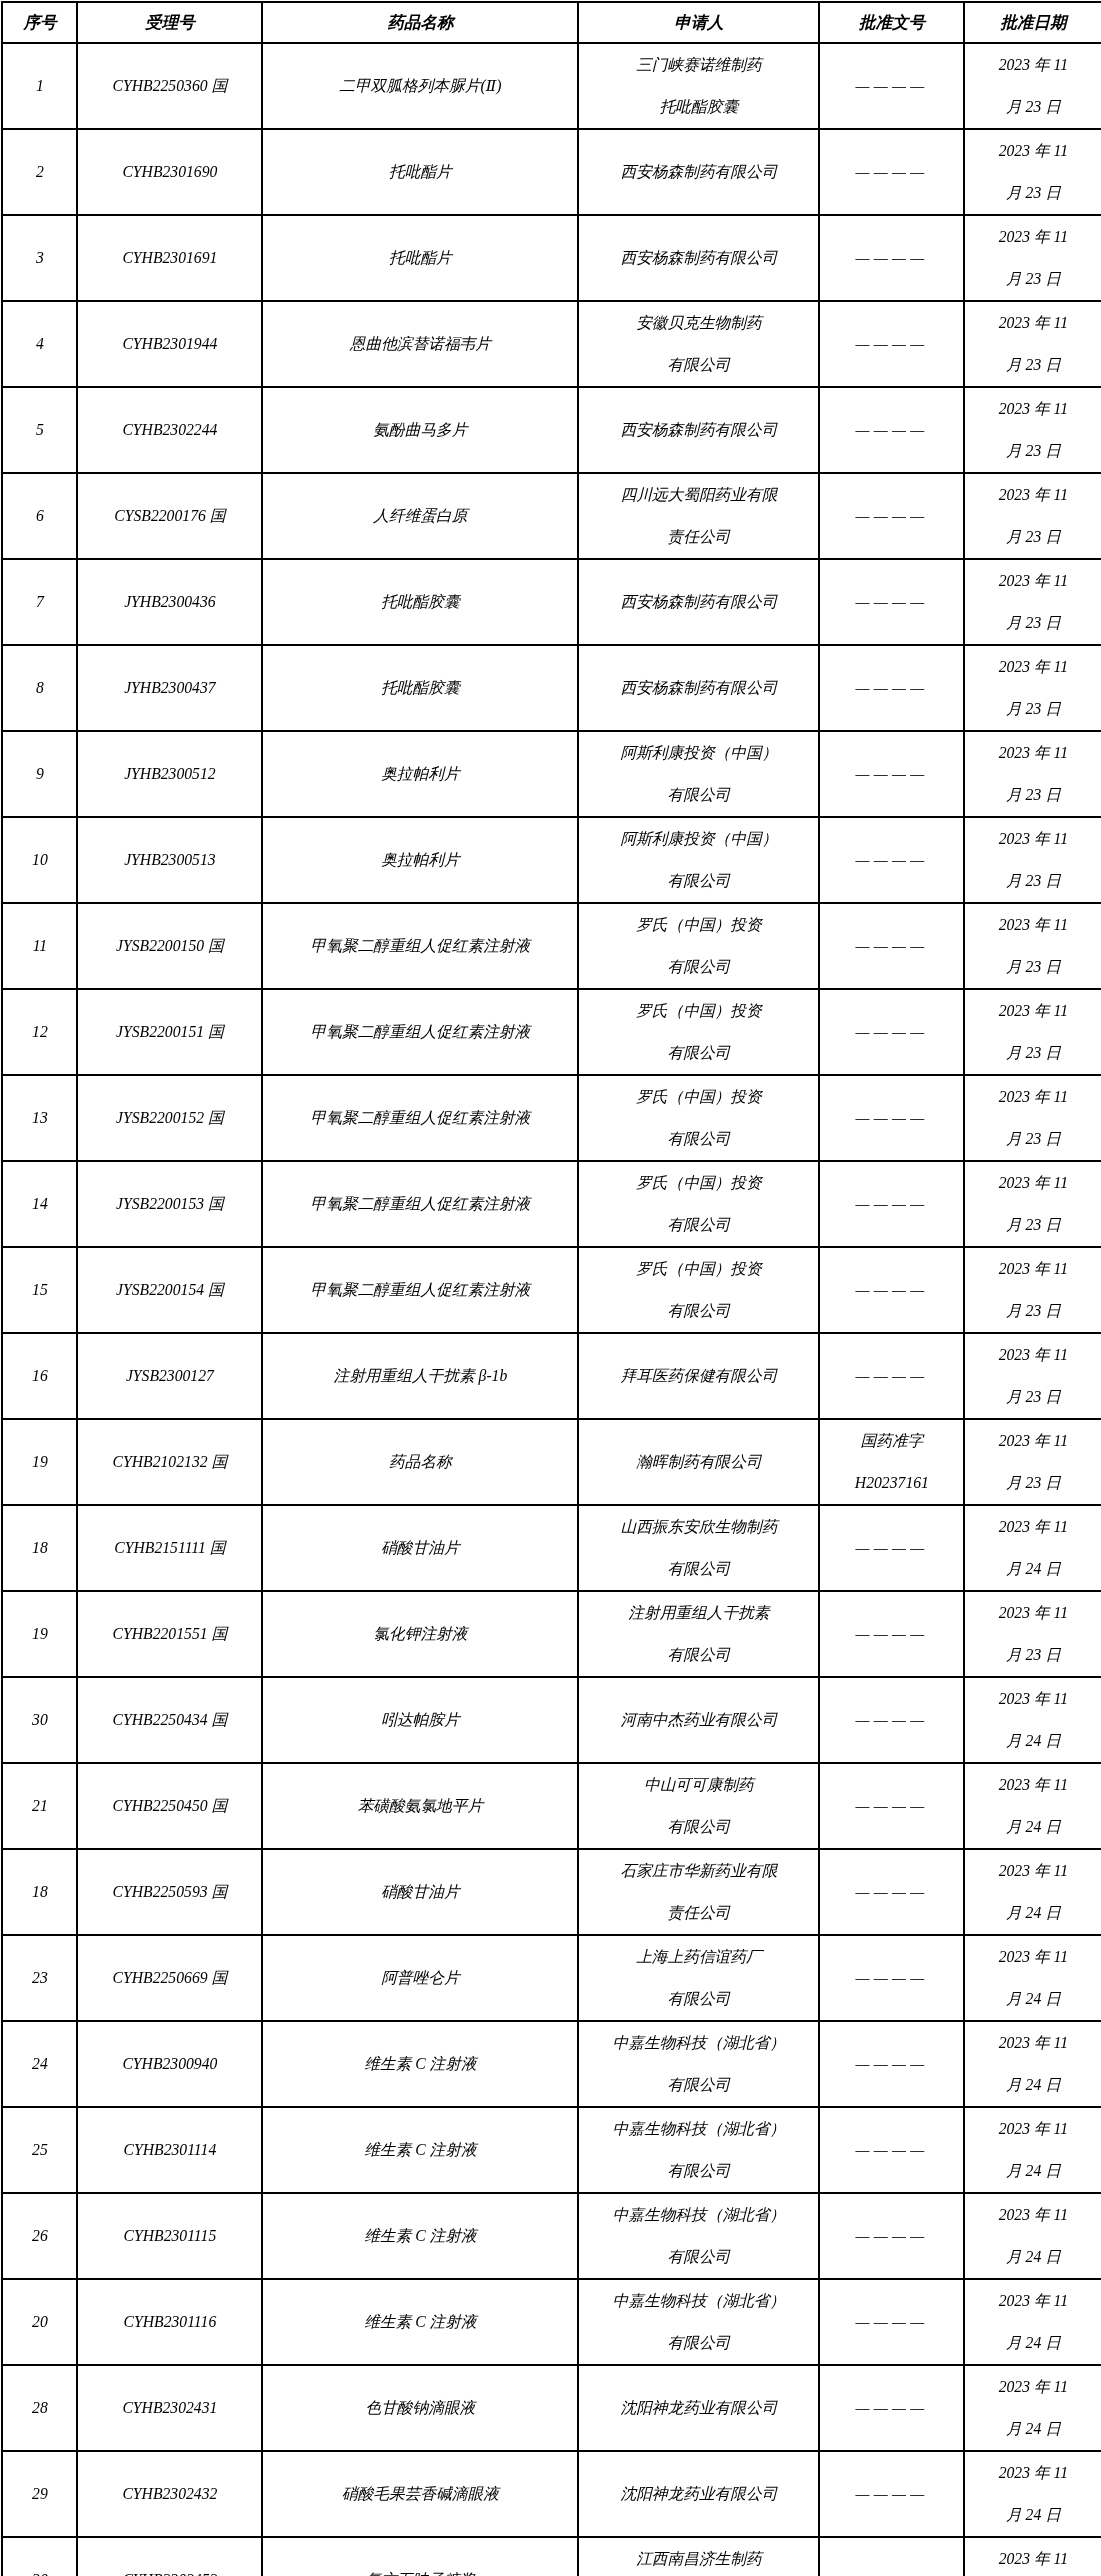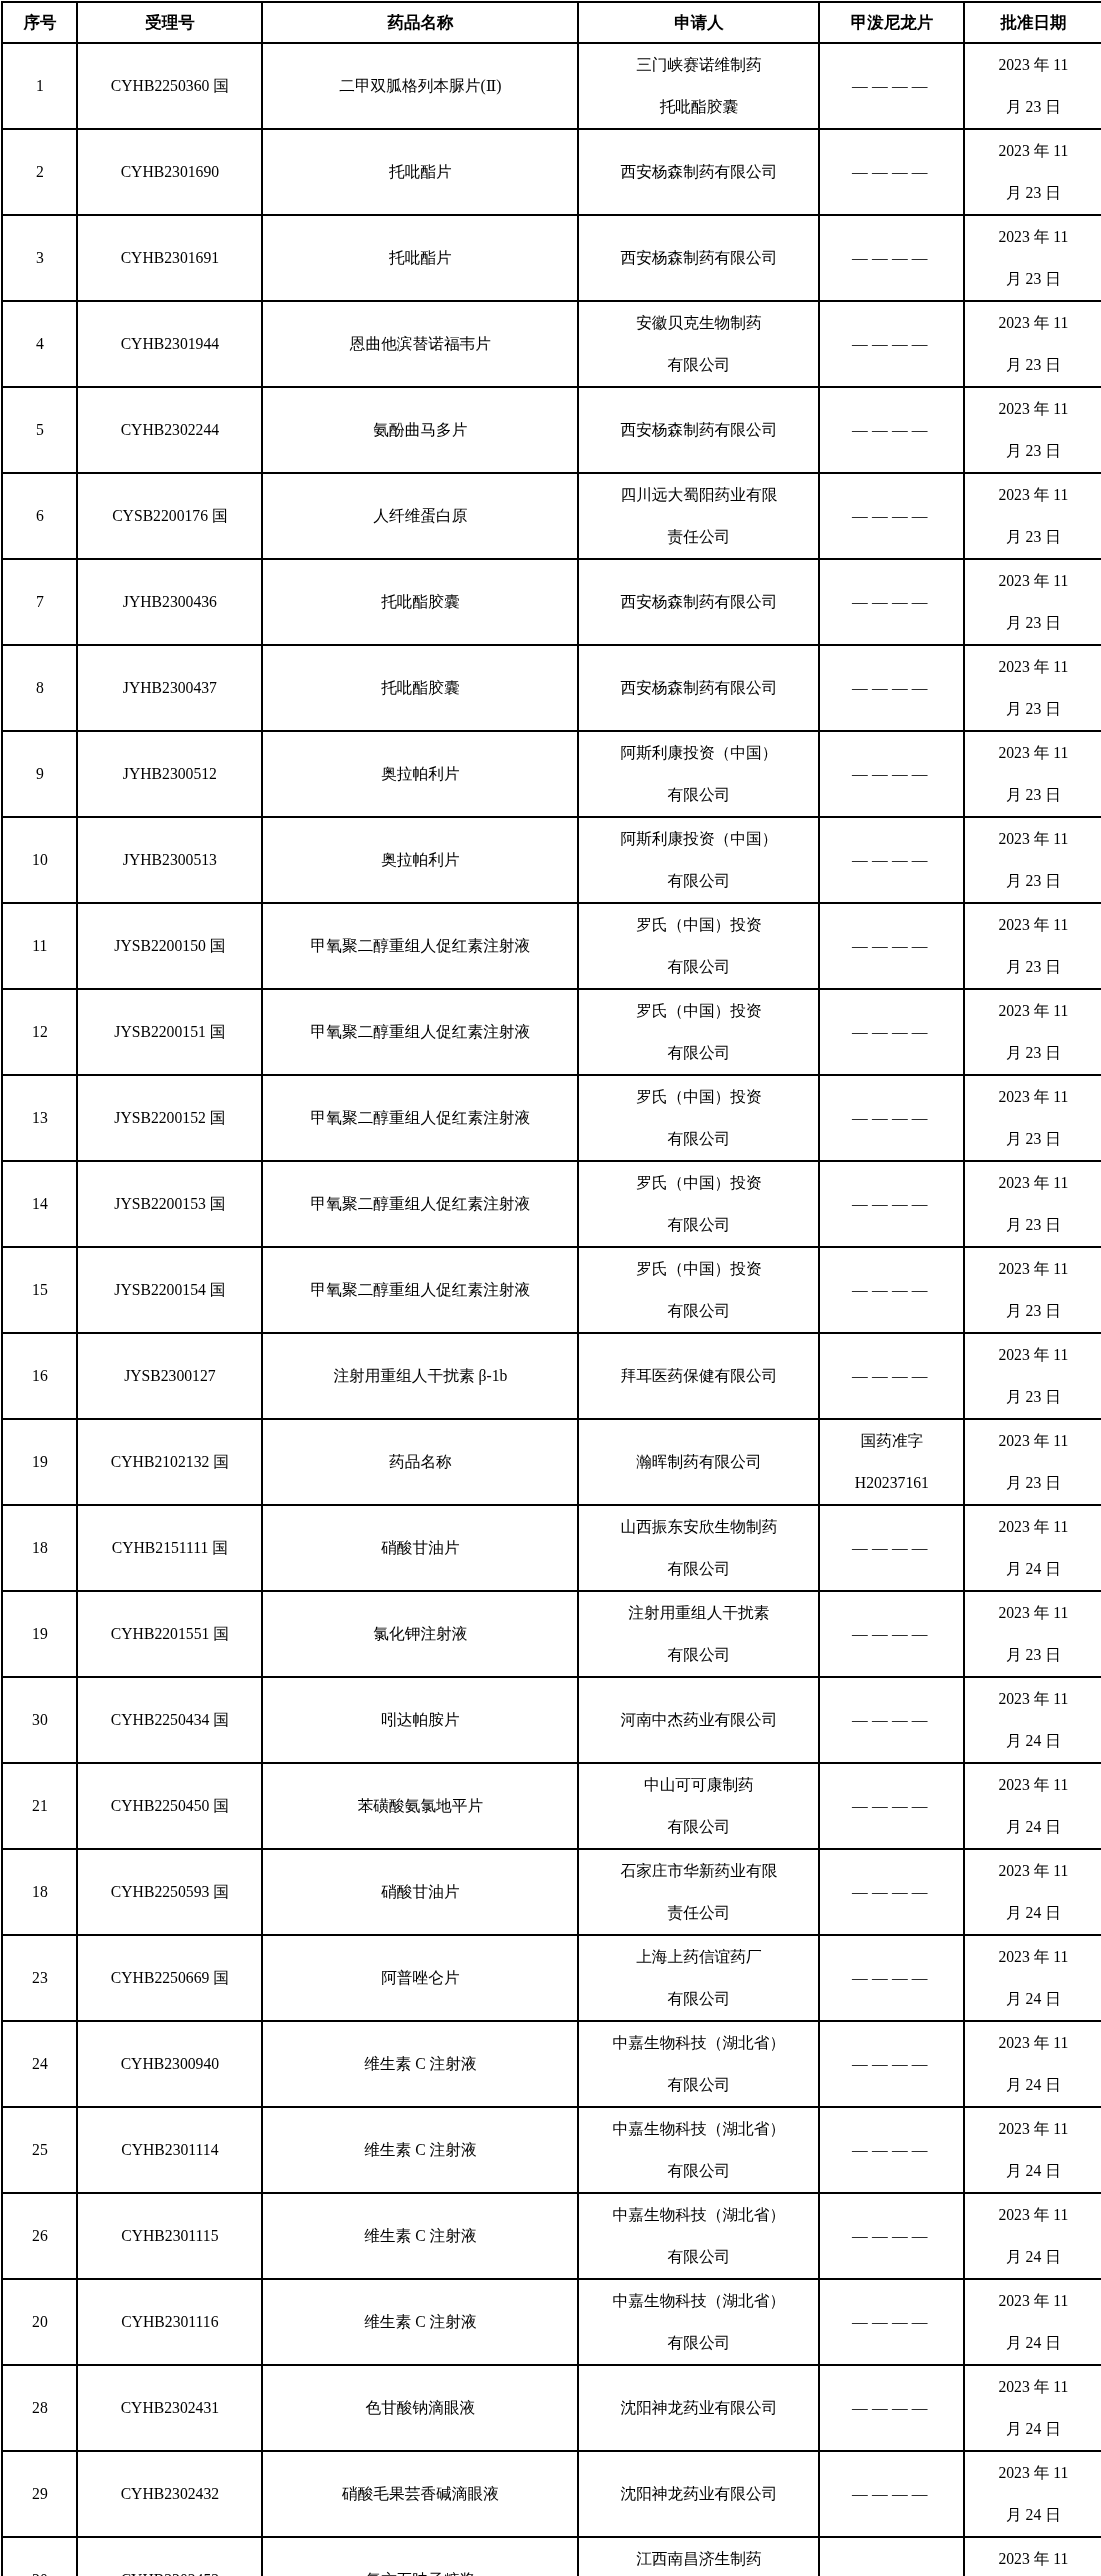--- a/index.html
+++ b/index.html
@@ -8,20 +8,21 @@
     background: #ffffff;
     width: 1102px;
     height: 2576px;
     overflow: hidden;
   }
   .page {
     box-sizing: border-box;
     width: 1102px;
     height: 2576px;
     padding: 1.4px;
+    font-style: italic;
   }
   table.approval-table {
     border-collapse: collapse;
     table-layout: fixed;
     width: 1099px;
     background: #ffffff;
   }
   table.approval-table col.c1 { width: 75px; }
   table.approval-table col.c2 { width: 185px; }
   table.approval-table col.c3 { width: 316px; }
@@ -70,21 +71,21 @@
         <col class="c4">
         <col class="c5">
         <col class="c6">
     </colgroup>
     <thead>
       <tr>
         <th>序号</th>
         <th>受理号</th>
         <th>药品名称</th>
         <th>申请人</th>
-        <th>甲泼尼龙片</th>
+        <th>批准文号</th>
         <th>批准日期</th>
       </tr>
     </thead>
     <tbody>
         <tr>
     <td>1</td>
     <td>CYHB2250360 国</td>
     <td>二甲双胍格列本脲片(Ⅱ)</td>
     <td>三门峡赛诺维制药
 托吡酯胶囊</td>

